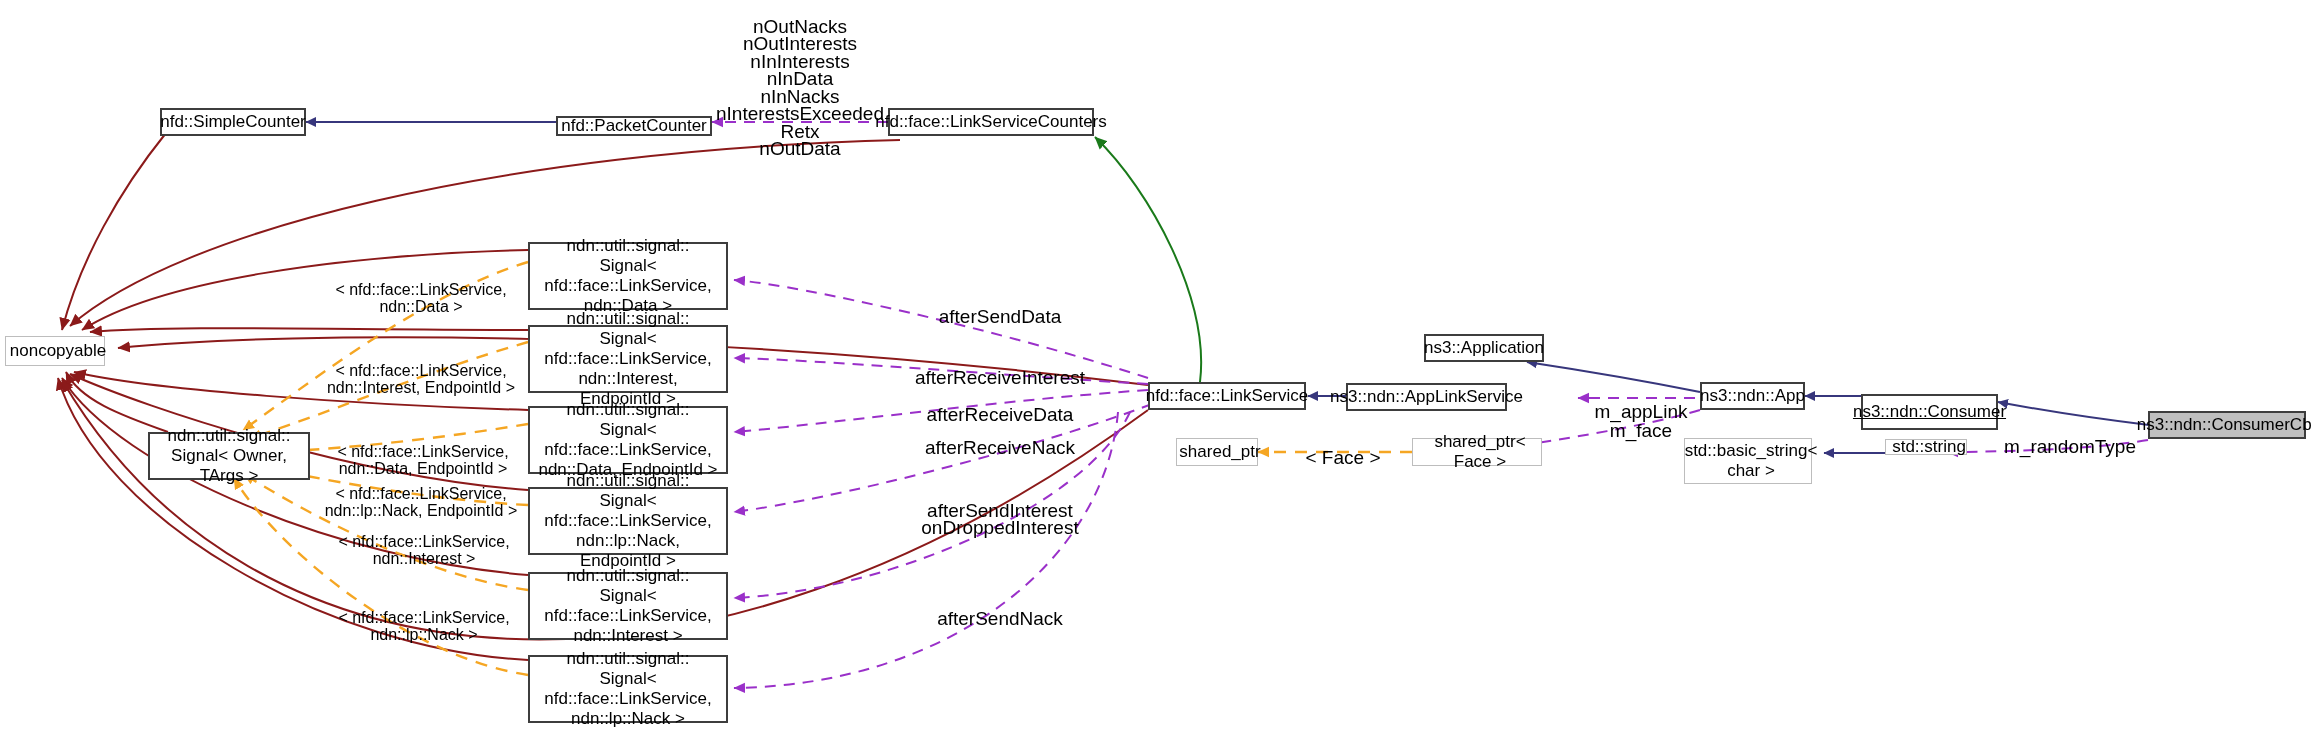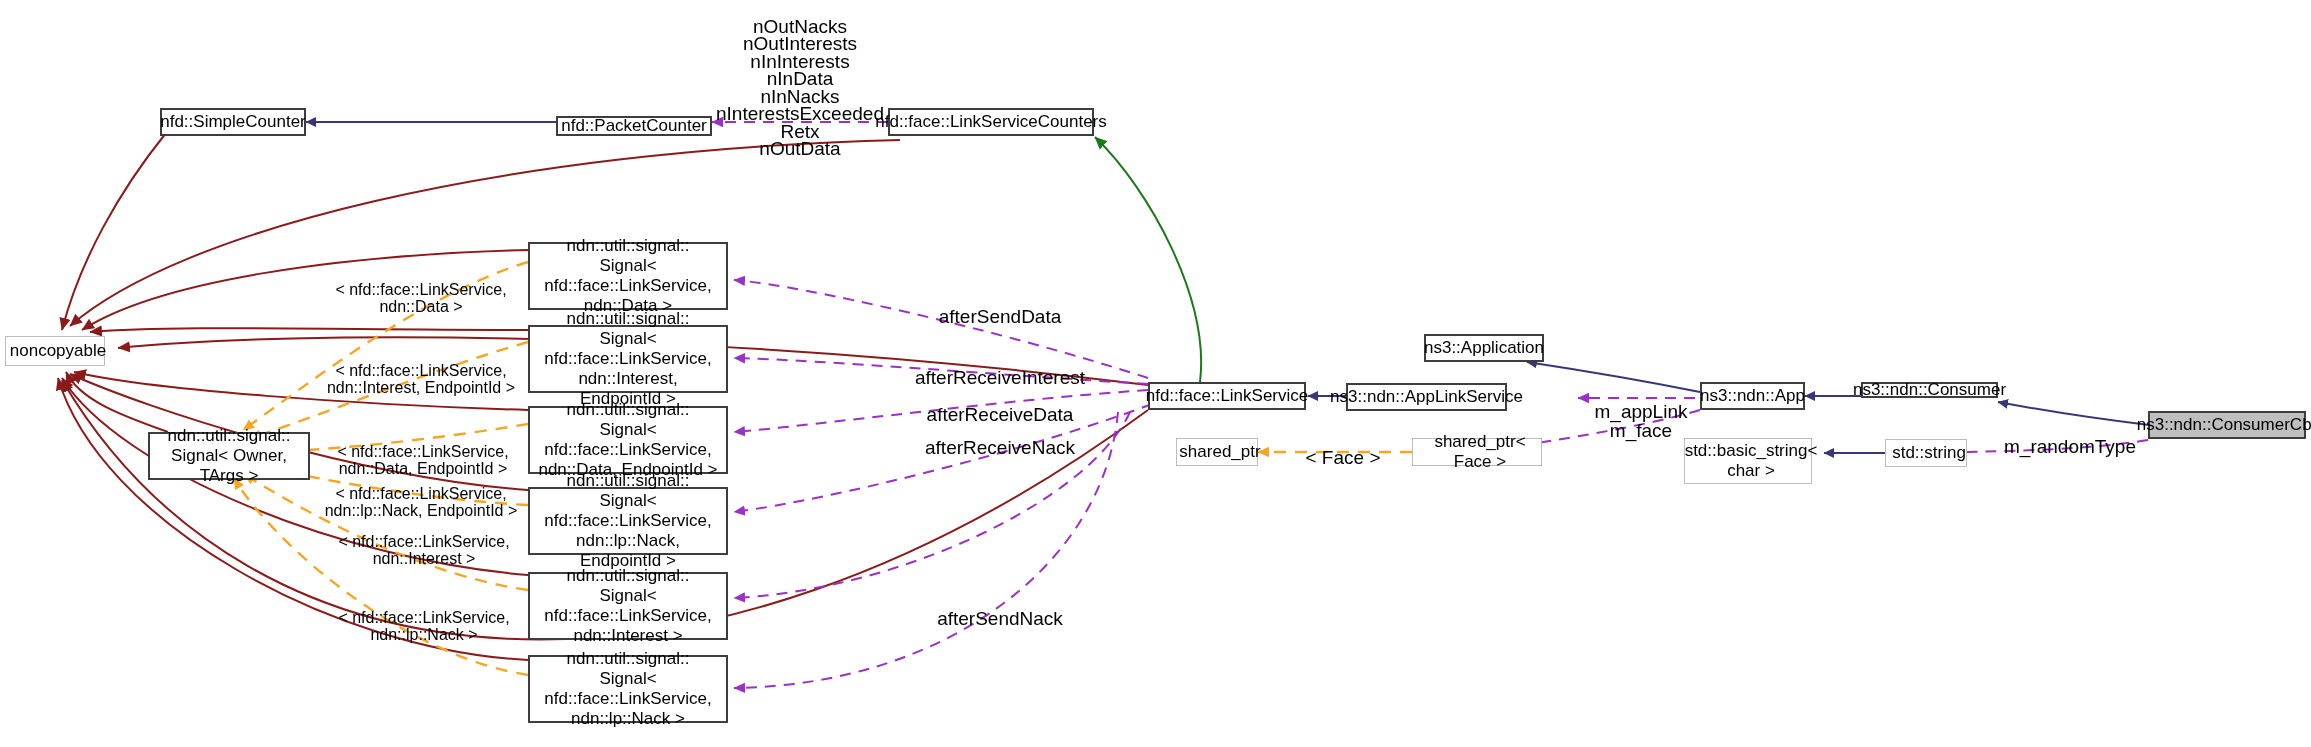--- a/index.html
+++ b/index.html
@@ -255,25 +255,25 @@
 
   <div class="nodebox solid" style="left:1700px; top:382px; width:105px; height:28px;">
     <span>ns3::ndn::App</span>
   </div>
 
   <div class="nodebox light" style="left:1684px; top:438px; width:128px; height:46px;">
     <span>std::basic_string&lt;
 char &gt;</span>
   </div>
 
-  <div class="nodebox light" style="left:1885px; top:439px; width:82px; height:28px;">
+  <div class="nodebox light" style="left:1885px; top:439px; width:82px; height:16px;">
     <span>std::string</span>
   </div>
 
-  <div class="nodebox solid" style="left:1861px; top:382px; width:137px; height:16px;">
+  <div class="nodebox solid" style="left:1861px; top:394px; width:137px; height:36px;text-decoration:underline;">
     <span>ns3::ndn::Consumer</span>
   </div>
 
   <div class="nodebox current" style="left:2148px; top:411px; width:158px; height:28px;">
     <span>ns3::ndn::ConsumerCbr</span>
   </div>
 
   <div class="edgelabel" style="left:700px; top:0px; width:200px; text-align:center;">
     <span>nOutNacks
 nOutInterests
@@ -324,20 +324,24 @@
   </div>
 
   <div class="edgelabel" style="left:900px; top:388px; width:200px;">
     <span>afterReceiveData</span>
   </div>
 
   <div class="edgelabel" style="left:900px; top:421px; width:200px;">
     <span>afterReceiveNack</span>
   </div>
 
+  <div class="edgelabel" style="left:900px; top:484px; width:200px;">
+    <span>afterSendInterest
+onDroppedInterest</span>
+  </div>
 
   <div class="edgelabel" style="left:900px; top:592px; width:200px;">
     <span>afterSendNack</span>
   </div>
 
   <div class="edgelabel" style="left:1278px; top:431px; width:130px;">
     <span>&lt; Face &gt;</span>
   </div>
 
   <div class="edgelabel" style="left:1586px; top:385px; width:110px;">

